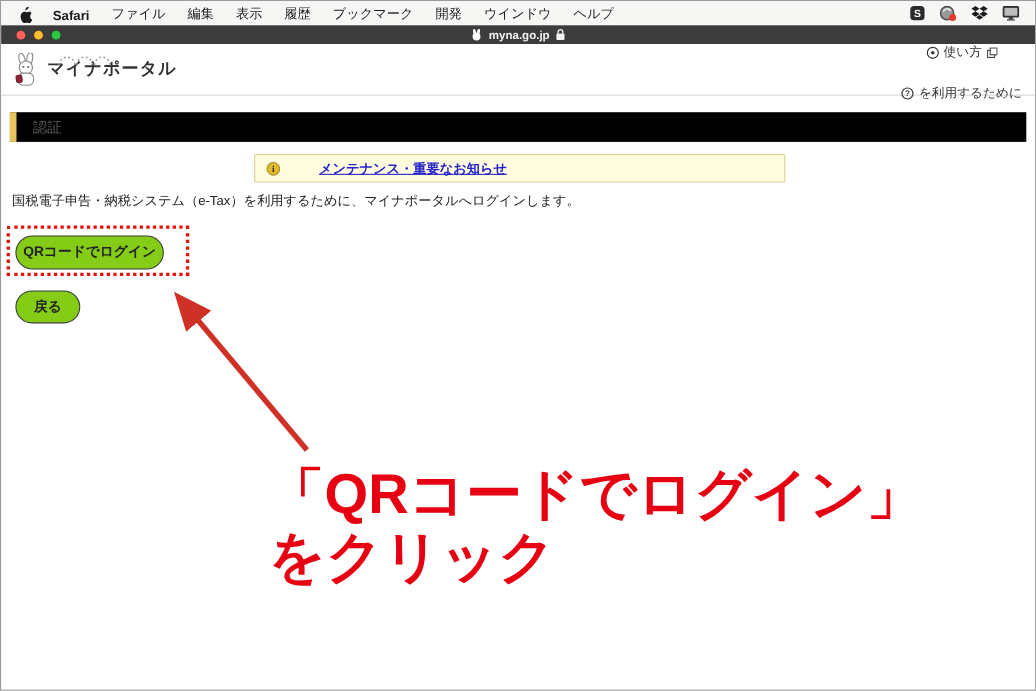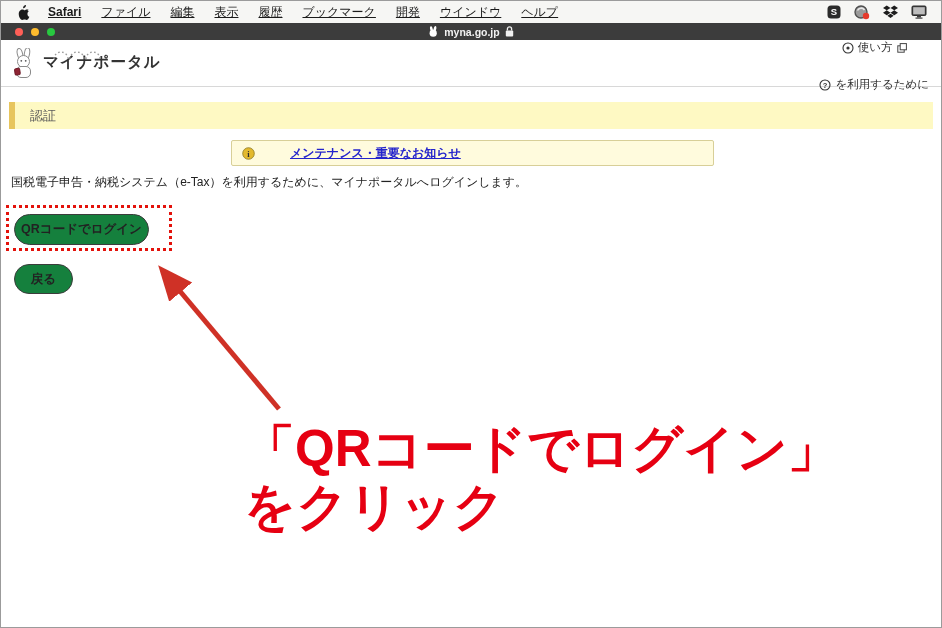--- a/index.html
+++ b/index.html
@@ -8,21 +8,21 @@
     position:relative; width:942px; height:628px; background:#ffffff;
     border:1px solid #9b9b9b; overflow:hidden;
   }
 
   
   .menubar {
     position:absolute; top:0; left:0; right:0; height:22px;
     background:#f6f6f4; display:flex; align-items:center;
     padding:0 10px; font-size:12px; color:#1b1b1b;
   }
-  .mb-left { display:flex; align-items:center;text-decoration:underline; }
+  .mb-left { display:flex; align-items:flex-end; }
   .mb-item { padding:0 10px; white-space:nowrap; }
   .mb-item.app-name { font-weight:bold; }
   .apple-glyph { display:flex; align-items:center; padding:0 8px 0 6px; }
   .mb-right { margin-left:auto; display:flex; align-items:center; gap:13px; padding-right:4px; }
   .tray-icon { display:flex; align-items:center; }
 
   
   .chrome {
     position:absolute; top:22px; left:0; right:0; height:17px;
     background:#3c3c3c; display:flex; align-items:center;
@@ -47,38 +47,38 @@
   .logo-text { font-size:15.5px; font-weight:bold; color:#333; letter-spacing:1px; padding-bottom:6px; }
   .header-links {
     position:absolute; right:12px; top:0; height:100%;
     display:flex; align-items:center; gap:22px; font-size:11.5px; color:#333;flex-direction:column;
   }
   .header-link { display:flex; align-items:center; gap:4px; cursor:pointer; }
 
   
   .auth-bar {
     position:absolute; top:101px; left:8px; right:8px; height:27px;
-    background:#fef9c3; border-left:6px solid #e7c55d;
+    background:#000000; border-left:6px solid #e7c55d;
     display:flex; align-items:center; padding-left:15px;
     font-size:13px; color:#5a5a5a;
   }
   .notice-box {
     position:absolute; top:139px; left:230px; width:483px; height:26px;
     background:#fffbdd; border:1px solid #d8cf98; border-radius:2px;
     display:flex; align-items:center; gap:7px; padding:0 10px;
   }
   .notice-link { font-size:12px; font-weight:bold; color:#2424cc; text-decoration:underline;margin-left:28px; }
   .description { position:absolute; top:173px; left:10px; font-size:12px; color:#222; }
 
   .qr-highlight {
     position:absolute; top:204px; left:5px; width:166px; height:46px;
     border:3px dotted #e3120b;
   }
   .pill-btn {
-    position:absolute; background:#15803d; border:1.5px solid #3c3c3c; border-radius:17px;
+    position:absolute; background:#84cc16; border:1.5px solid #3c3c3c; border-radius:17px;
     display:flex; align-items:center; justify-content:center;
     font-size:12.5px; font-weight:bold; color:#222; cursor:pointer;
   }
   .qr-btn { top:213px; left:13px; width:135px; height:31px; }
   .back-btn { top:263px; left:13px; width:59px; height:30px; }
 
   .arrow-overlay { position:absolute; top:0; left:0; width:942px; height:628px; pointer-events:none; }
 
   .annotation-text {
     position:absolute; top:419px; left:243px;

